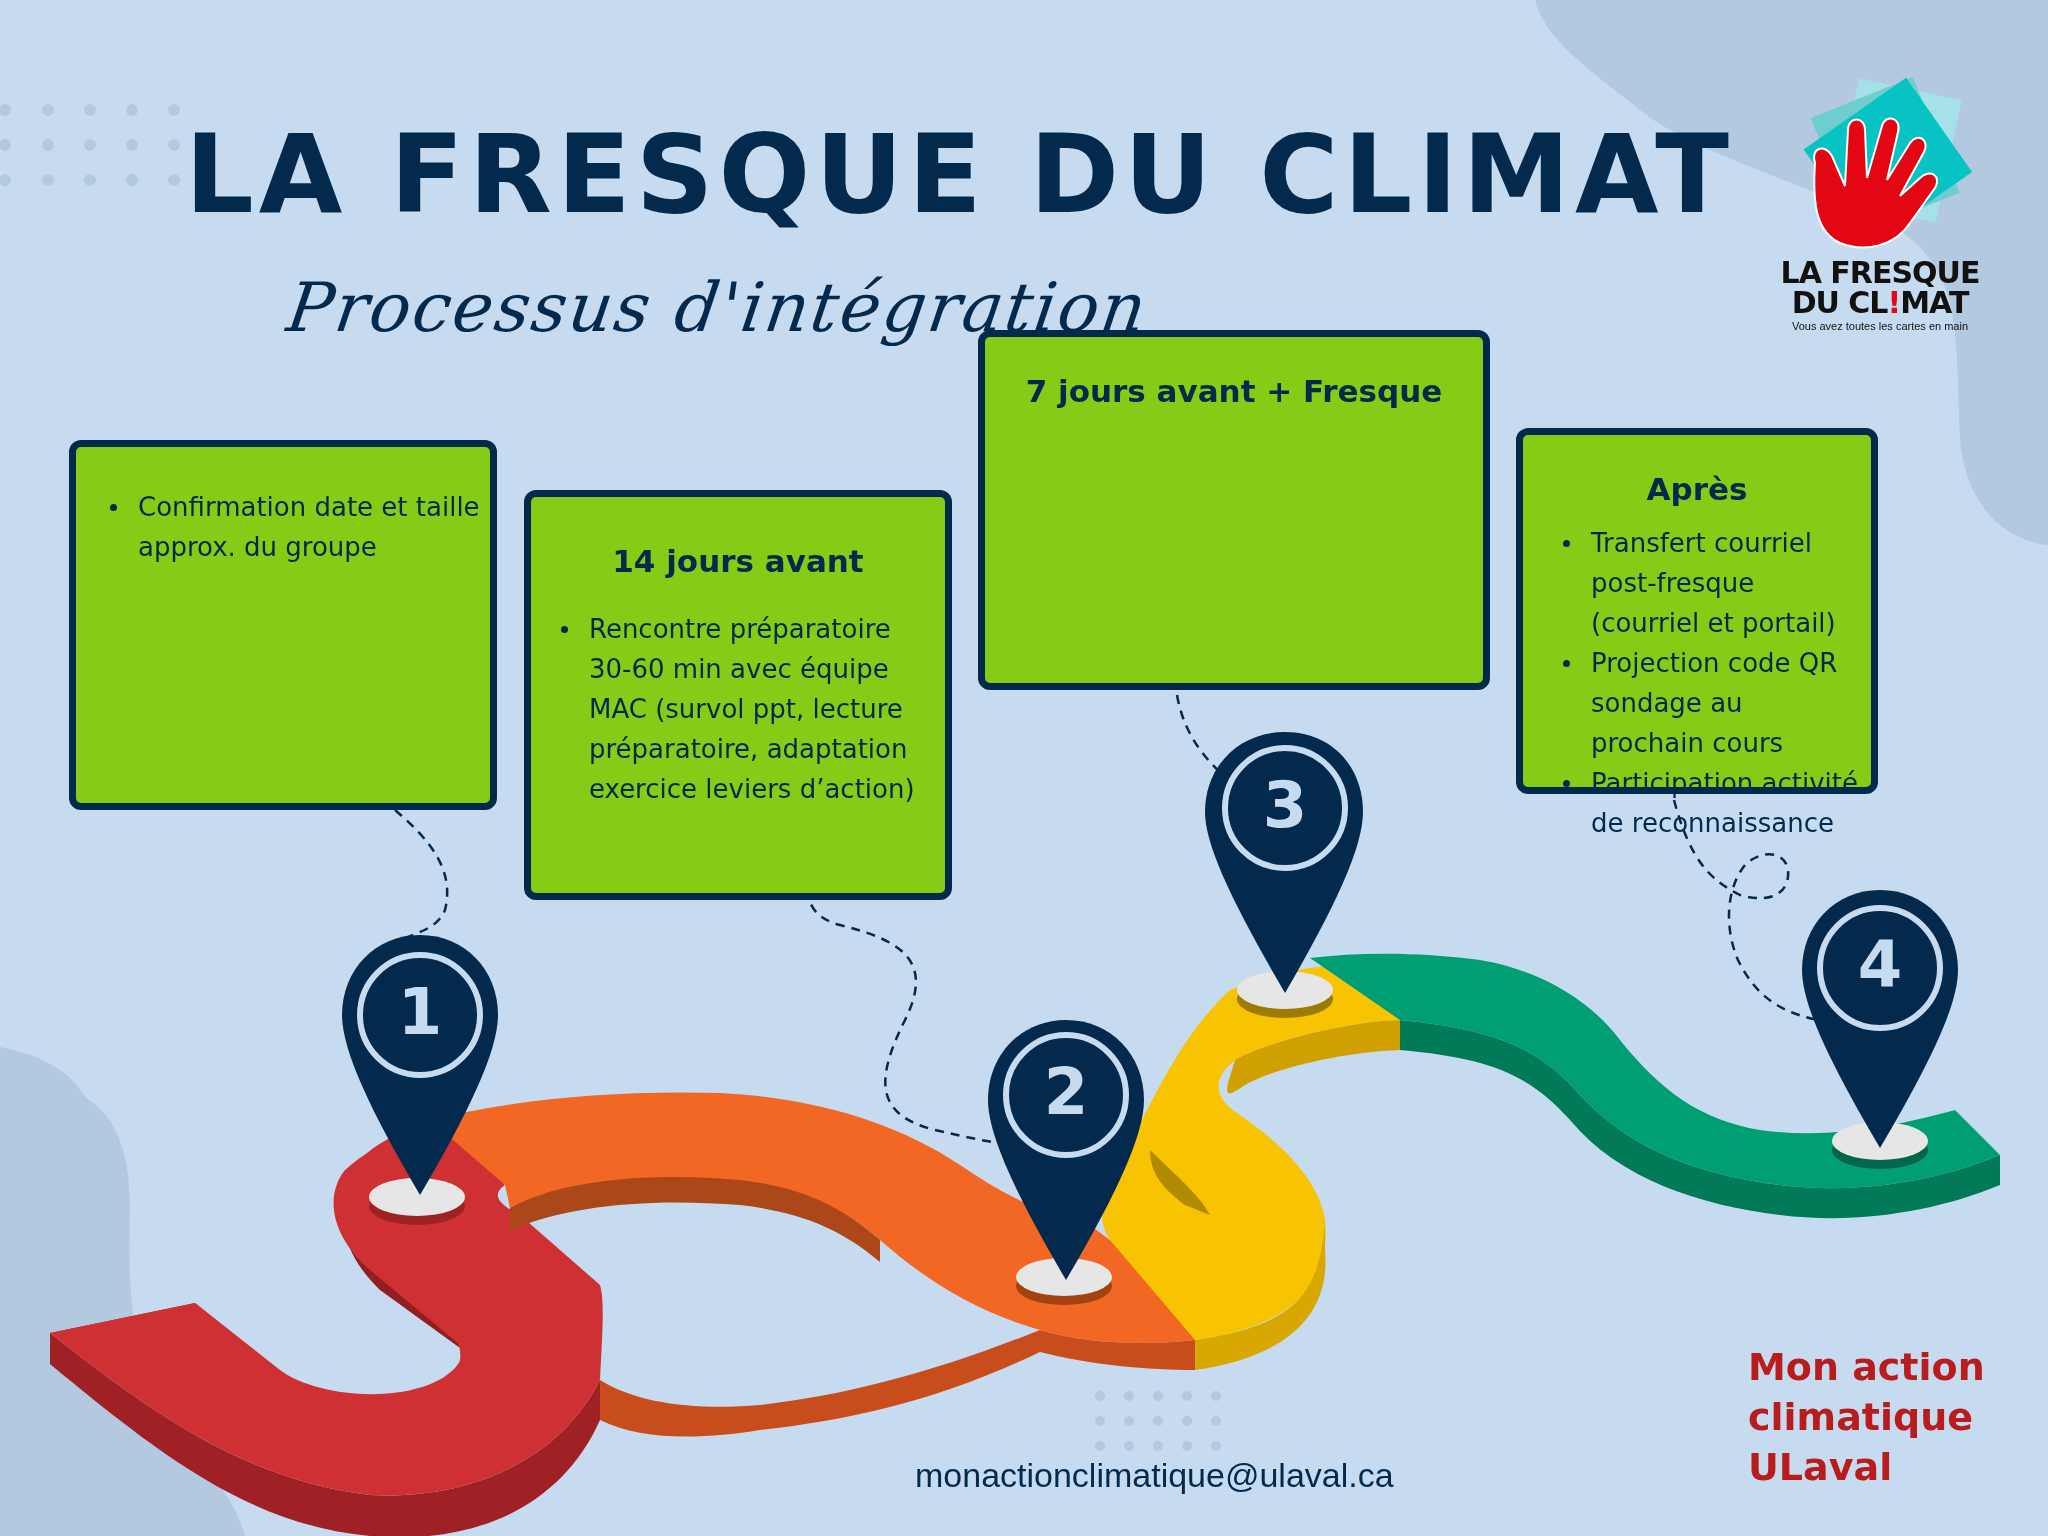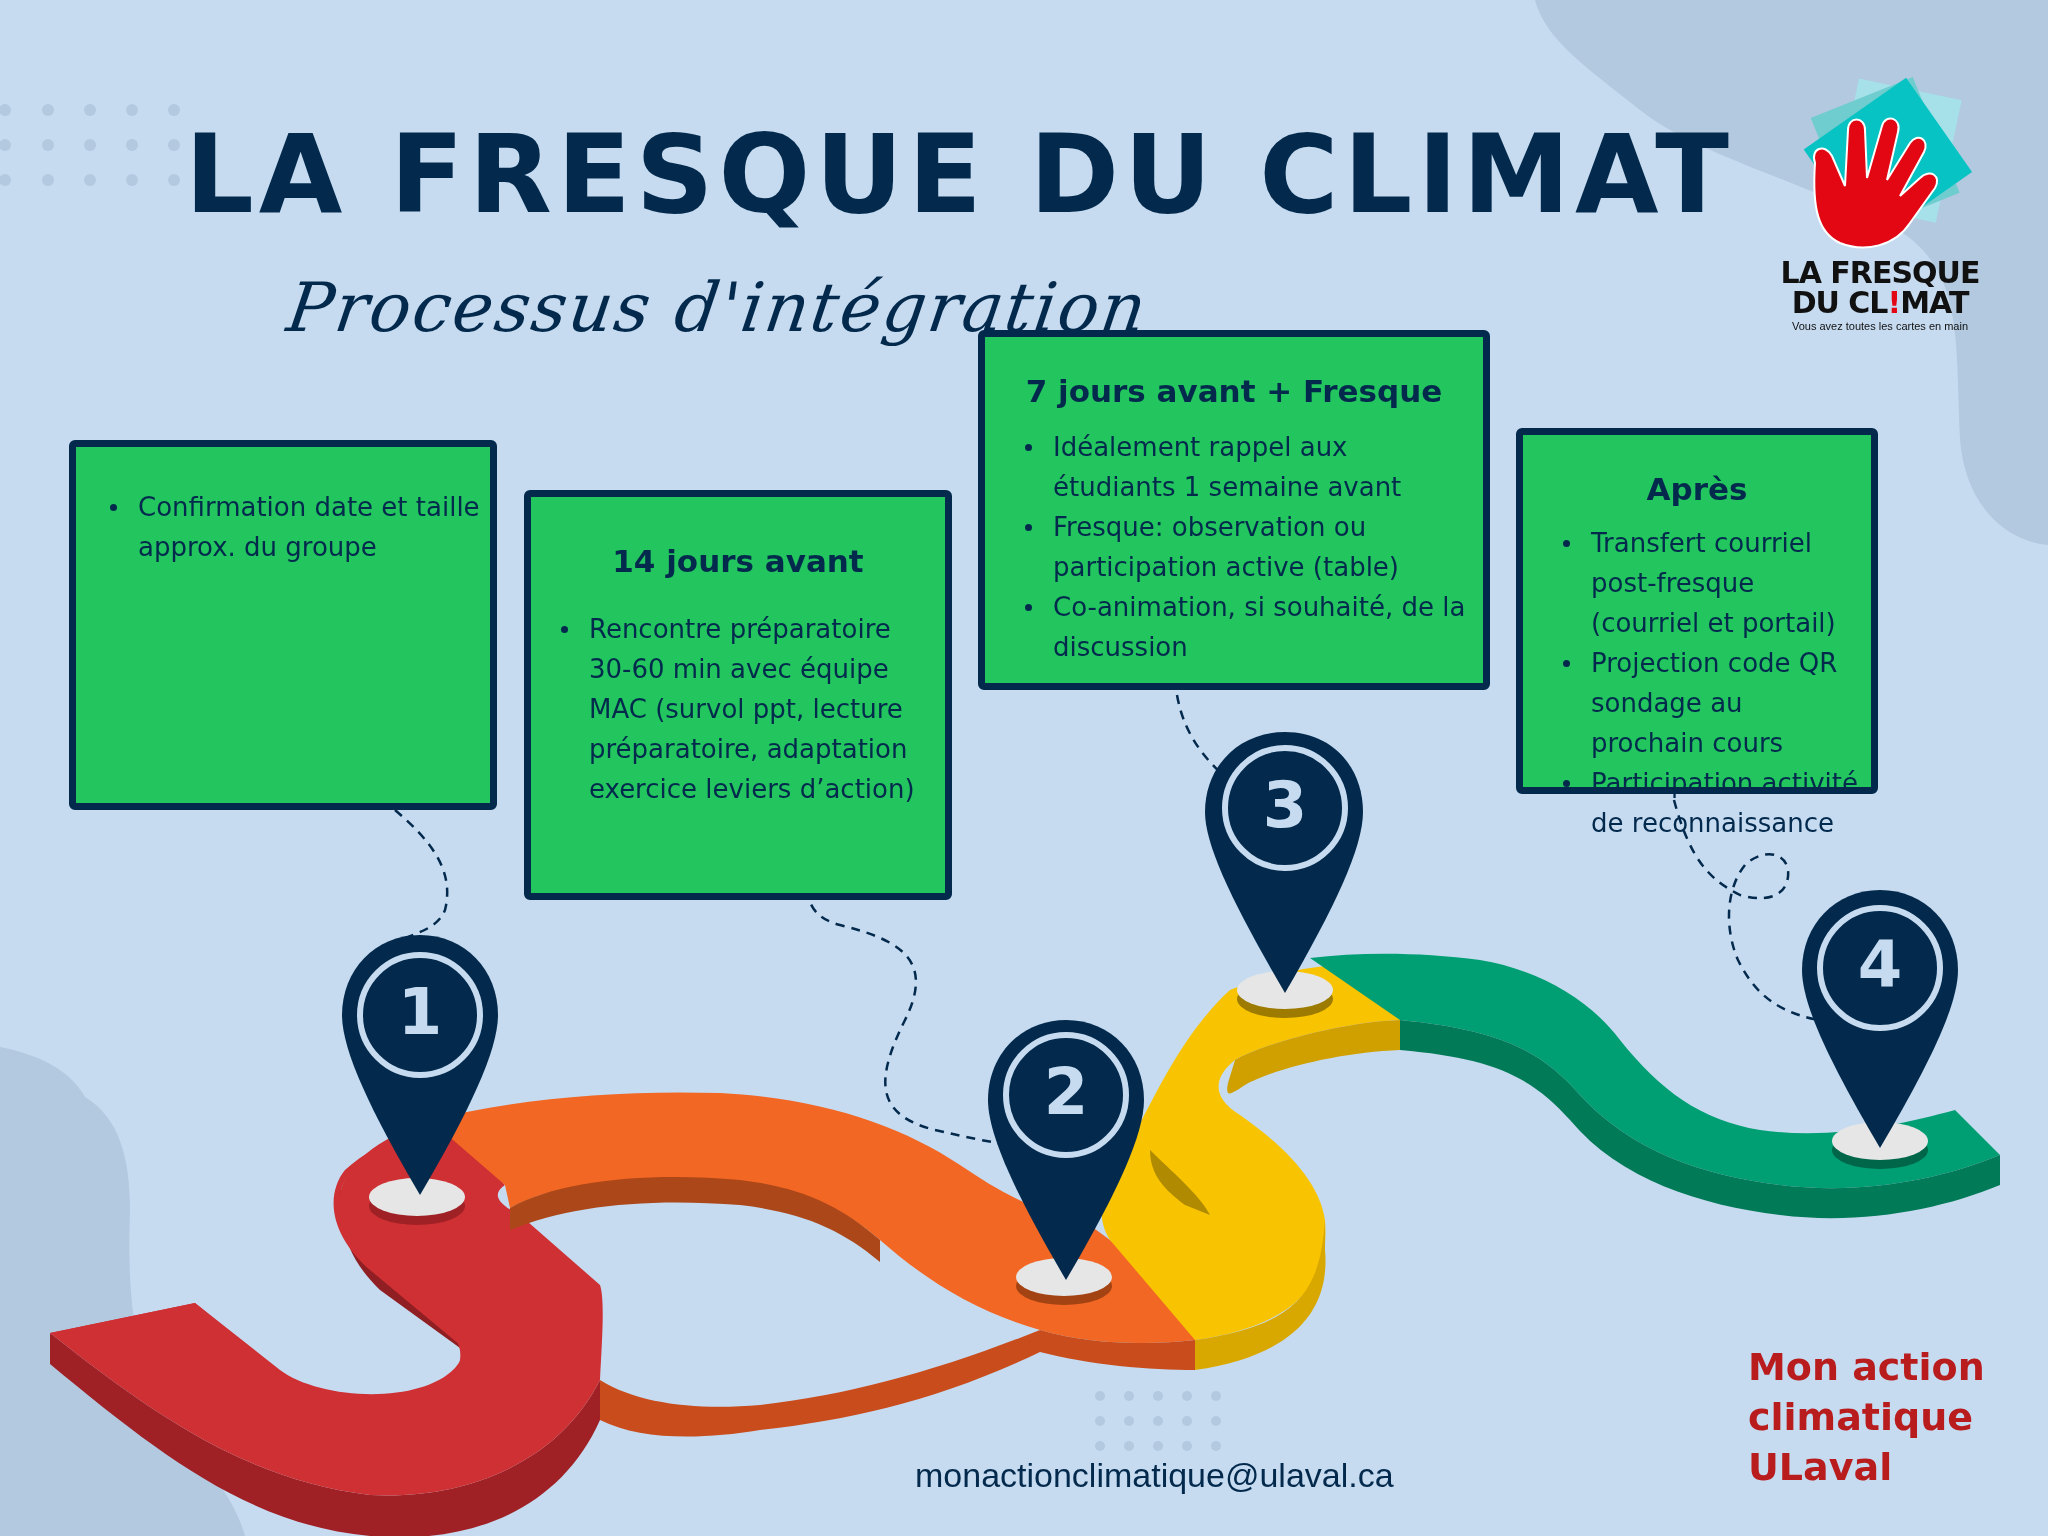--- a/index.html
+++ b/index.html
@@ -1,20 +1,20 @@
 <!DOCTYPE html>
 <html><head>
 <meta charset="utf-8">
 <style>
   html, body { margin:0; padding:0; }
   body { width:2048px; height:1536px; overflow:hidden; background:#c6dbf0; position:relative; font-family:"DejaVu Sans", sans-serif; color:#032a4d; }
   .bg-svg { position:absolute; left:0; top:0; width:2048px; height:1536px; }
   .title { position:absolute; left:0; top:112px; width:1999px; text-align:center; padding-right:80px; box-sizing:border-box; font-family:"DejaVu Sans", sans-serif; font-weight:bold; font-size:108px; letter-spacing:5px; color:#032a4d; margin:0; }
   .subtitle { position:absolute; left:288px; top:268px; font-family:"DejaVu Serif", serif; font-style:italic; font-size:68px; color:#032a4d; letter-spacing:2px; transform:skewX(-8deg); }
-  .box { position:absolute; border:7px solid #032a4d; border-radius:6px; box-sizing:border-box; background:#22c55e; }
+  .box { position:absolute; border:7px solid #032a4d; border-radius:12px; box-sizing:border-box; background:#84cc16; }
   .box h2 { margin:0; text-align:center; font-weight:bold; font-size:31px; color:#032a4d; }
   .box ul { margin:0; padding:0 0 0 60px; list-style:none; }
   .box li { position:relative; font-size:26px; line-height:40px; color:#032a4d; }
   .box li::before { content:""; position:absolute; left:-28px; top:17px; width:7px; height:7px; border-radius:50%; background:#032a4d; }
   .logo { position:absolute; left:1770px; top:68px; width:220px; }
   .logo-text { position:absolute; left:1775px; top:258px; width:210px; text-align:center; font-weight:bold; color:#111; line-height:30px; font-size:30px; letter-spacing:-1px; }
   .logo-tag { position:absolute; left:1775px; top:320px; width:210px; text-align:center; font-size:11px; color:#111; font-family:"Liberation Sans", sans-serif; }
   .bang { color:#e30613; }
   .email { position:absolute; left:915px; top:1456px; font-size:34px; color:#032a4d; font-family:"Liberation Sans", sans-serif; }
   .brand { position:absolute; left:1748px; top:1342px; font-weight:bold; font-size:38px; line-height:50px; color:#b91c1c; }
@@ -150,25 +150,20 @@
 
 <div class="box" style="left:524px; top:490px; width:428px; height:410px; padding-top:46px;">
   <h2>14 jours avant</h2>
   <ul style="margin-top:30px; padding-left:58px; padding-right:14px;">
     <li>Rencontre préparatoire 30-60 min avec équipe MAC (survol ppt, lecture préparatoire, adaptation exercice leviers d’action)</li>
   </ul>
 </div>
 
 <div class="box" style="left:978px; top:330px; width:512px; height:360px; padding-top:36px;">
   <h2>7 jours avant + Fresque</h2>
-  <ul style="margin-top:18px; padding-left:68px; padding-right:14px;">
-    <li>Idéalement rappel aux étudiants 1 semaine avant</li>
-    <li>Fresque: observation ou participation active (table)</li>
-    <li>Co-animation, si souhaité, de la discussion</li>
-  </ul>
 </div>
 
 <div class="box" style="left:1516px; top:428px; width:362px; height:366px; padding-top:36px;">
   <h2>Après</h2>
   <ul style="margin-top:16px; padding-left:68px; padding-right:10px;">
     <li>Transfert courriel post-fresque (courriel et portail)</li>
     <li>Projection code QR sondage  au prochain cours</li>
     <li>Participation activité de reconnaissance</li>
   </ul>
 </div>

